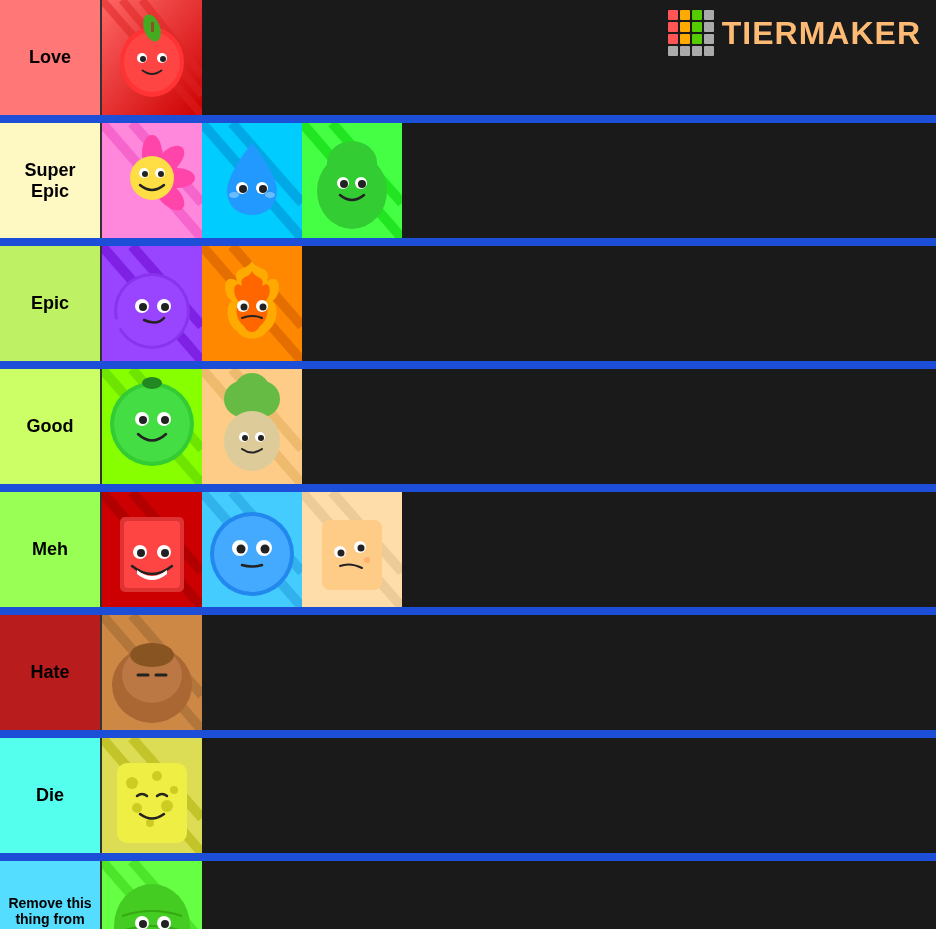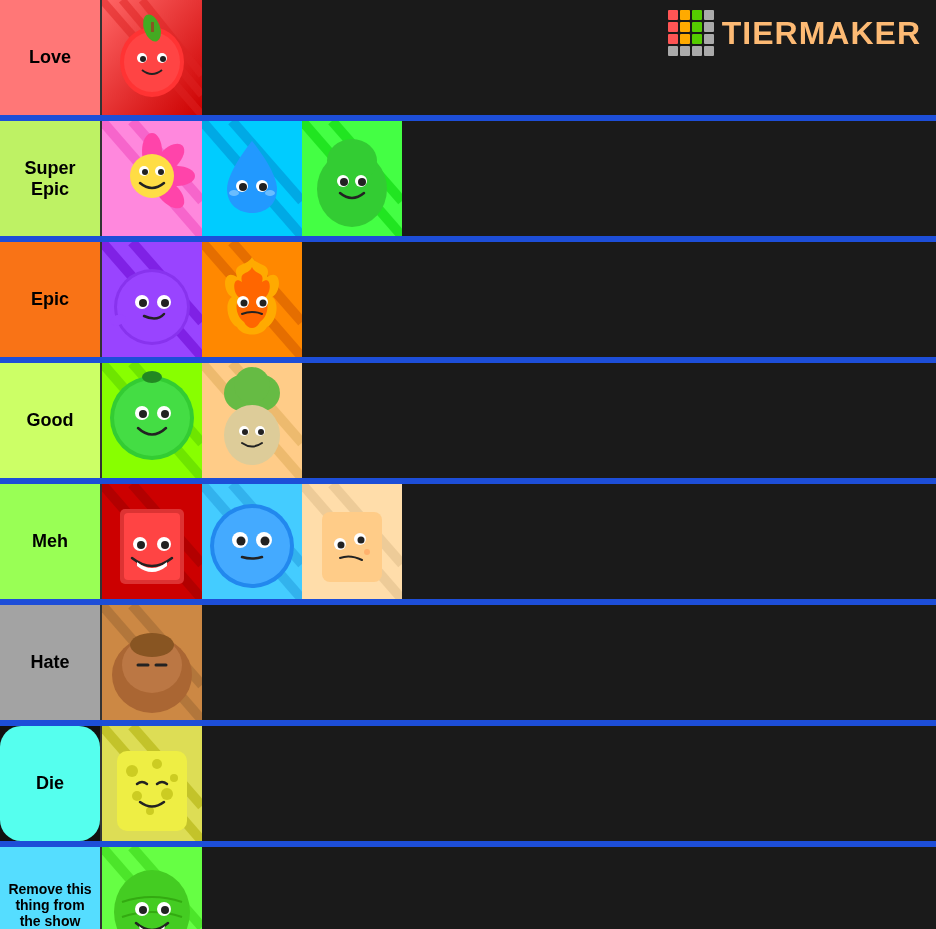--- a/index.html
+++ b/index.html
@@ -14,21 +14,21 @@
 
     .tier-list {
       width: 936px;
       display: flex;
       flex-direction: column;
     }
 
     .tier-row {
       display: flex;
       flex-direction: row;
-      border-bottom: 6px solid #1d4ed8;
+      border-bottom: 8px solid #1d4ed8;
       min-height: 115px;
     }
 
     .tier-label {
       width: 100px;
       display: flex;
       align-items: center;
       justify-content: center;
       text-align: center;
       font-size: 18px;
@@ -100,26 +100,26 @@
       font-size: 32px;
       font-weight: 900;
       color: #fdba74;
       letter-spacing: 1px;
       font-family: Arial Black, sans-serif;
       text-transform: uppercase;
     }
 
     
     .love-label { background: #ff7777; }
-    .super-epic-label { background: #bef264; }
-    .epic-label { background: #f97316; }
+    .super-epic-label { background: #fef9c3; }
+    .epic-label { background: #bef264; }
     .good-label { background: #ccff66; text-align: right; }
     .meh-label { background: #99ff55; text-align: right; }
-    .hate-label { background: #a3a3a3; }
-    .die-label { background: #55ffee; border-radius: 21px; }
+    .hate-label { background: #b91c1c; }
+    .die-label { background: #55ffee; }
     .remove-label { background: #55ddff; font-size: 14px; }
   </style>
 </head>
 <body>
 
 <div class="tier-list">
 
   <div class="logo">
     <div class="logo-grid" id="logo-grid">
         <div class="logo-cell" style="background: rgb(255, 85, 85);"></div>

